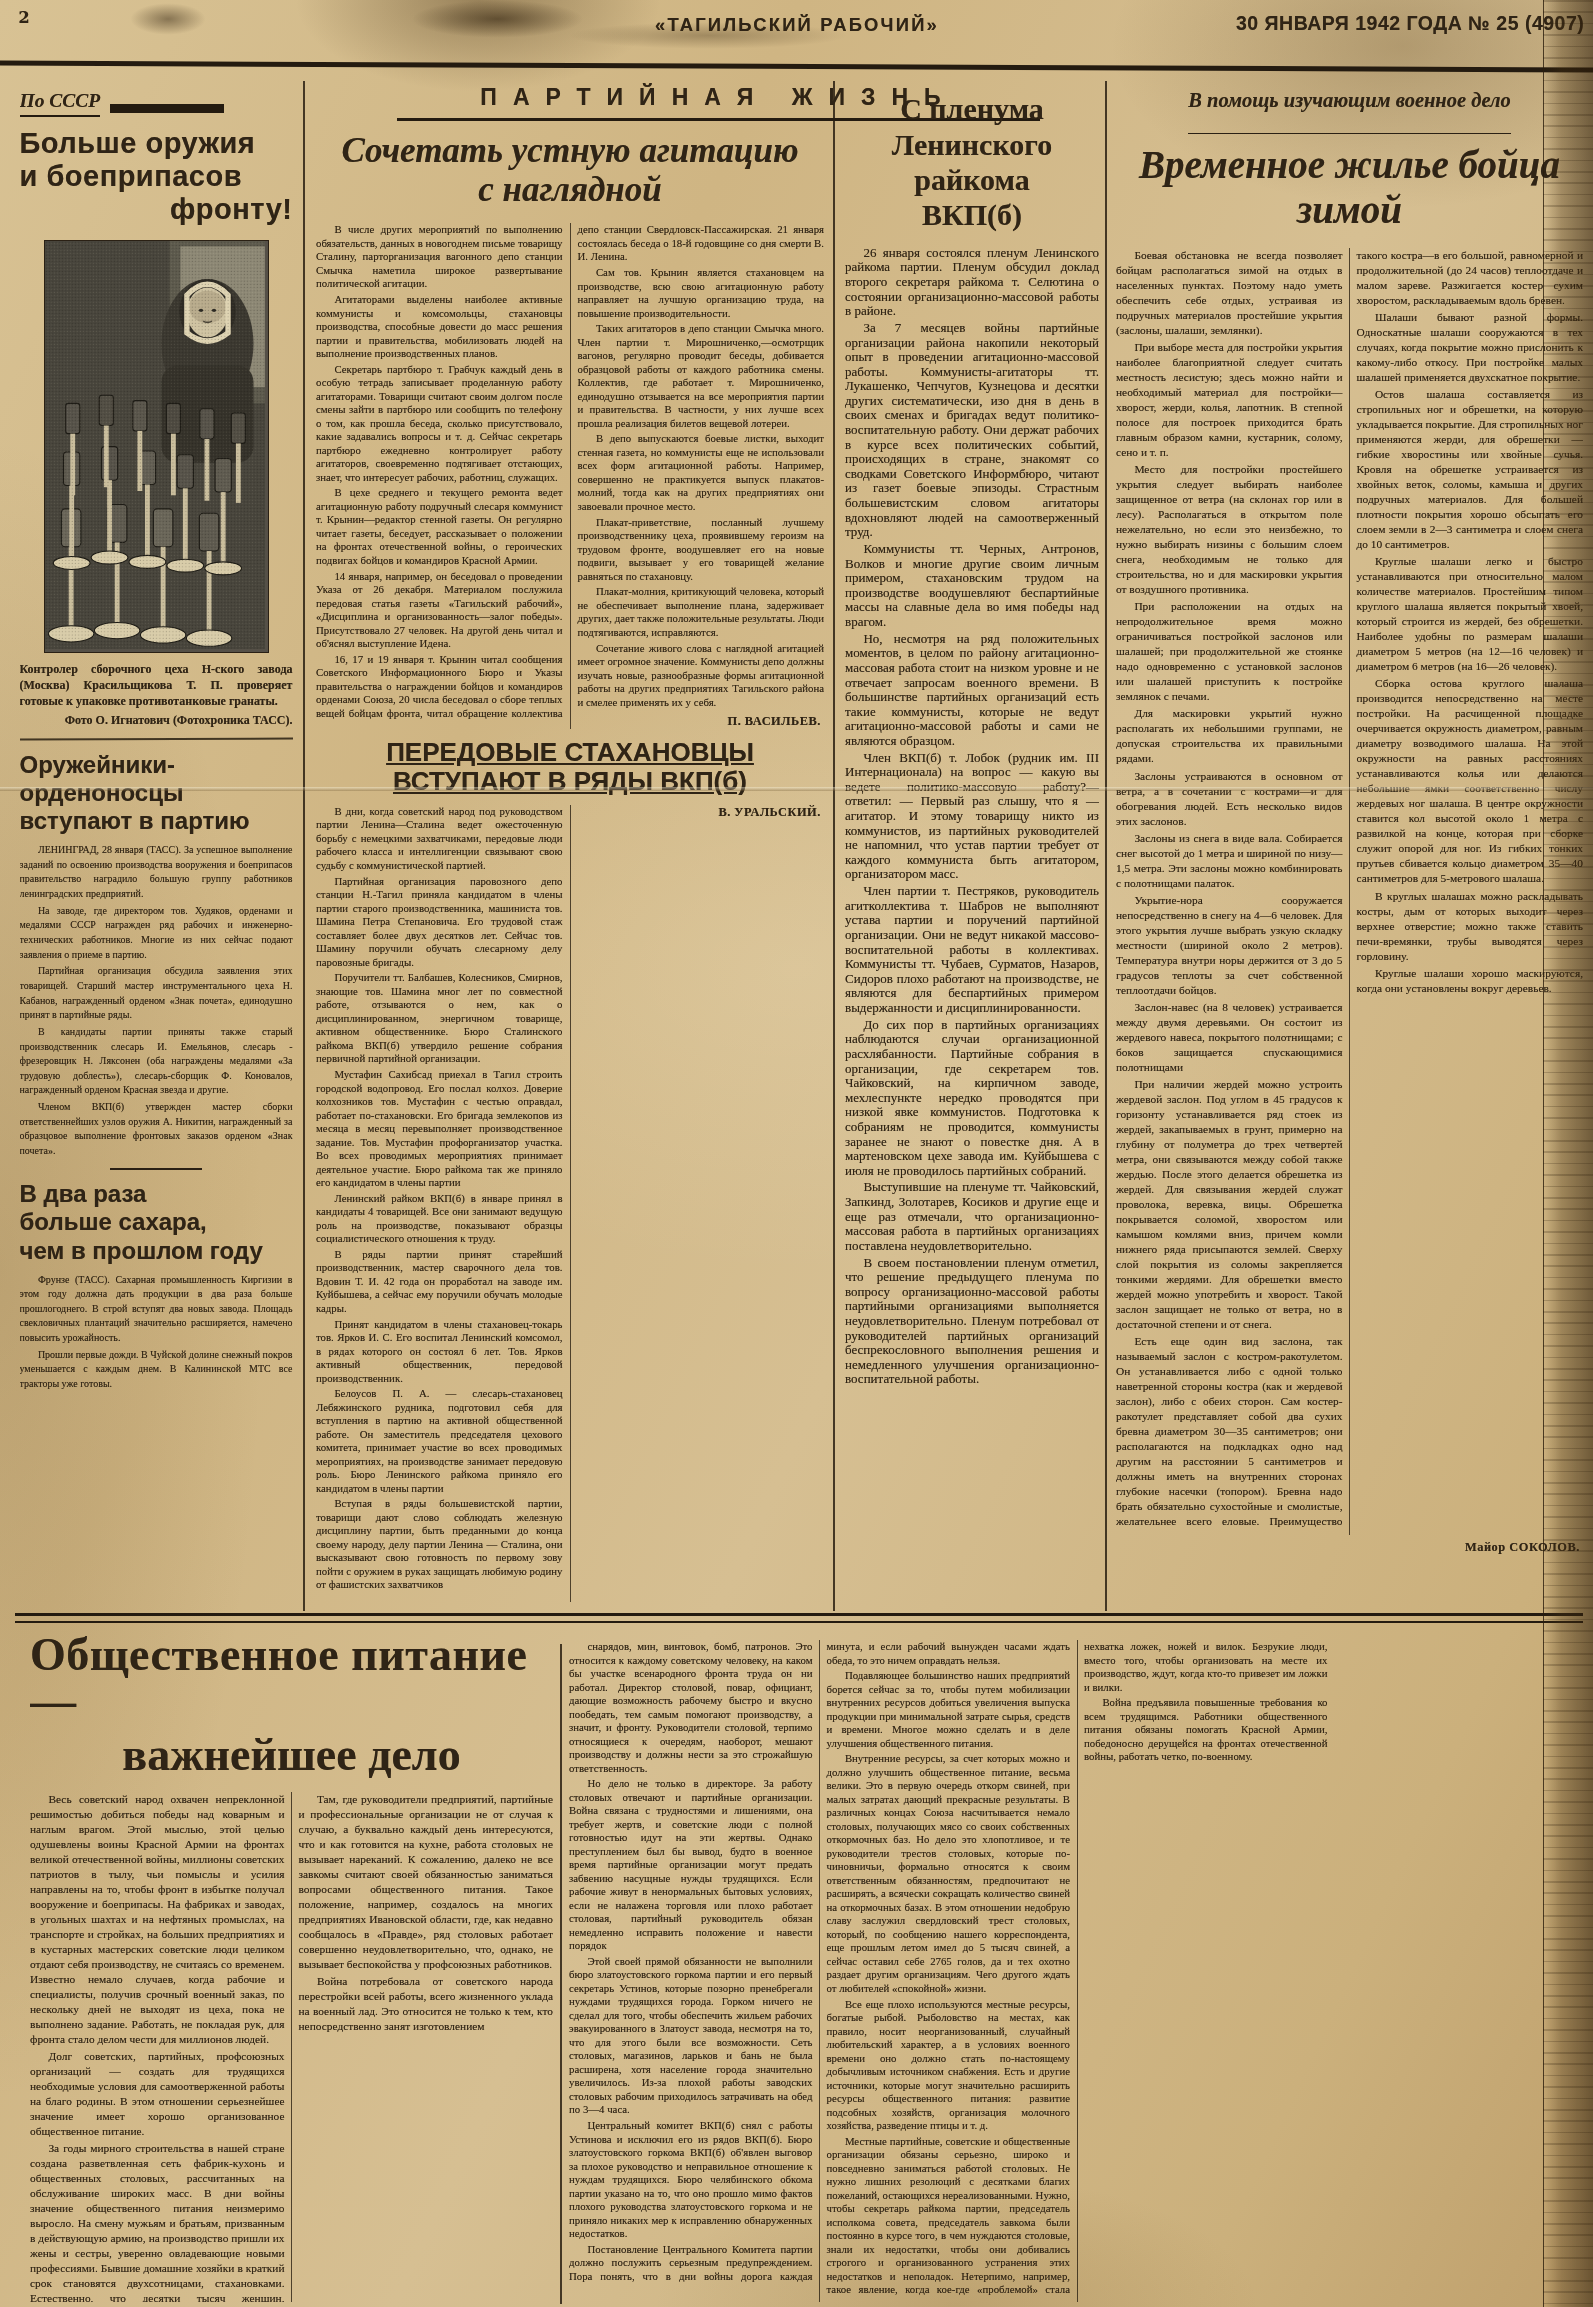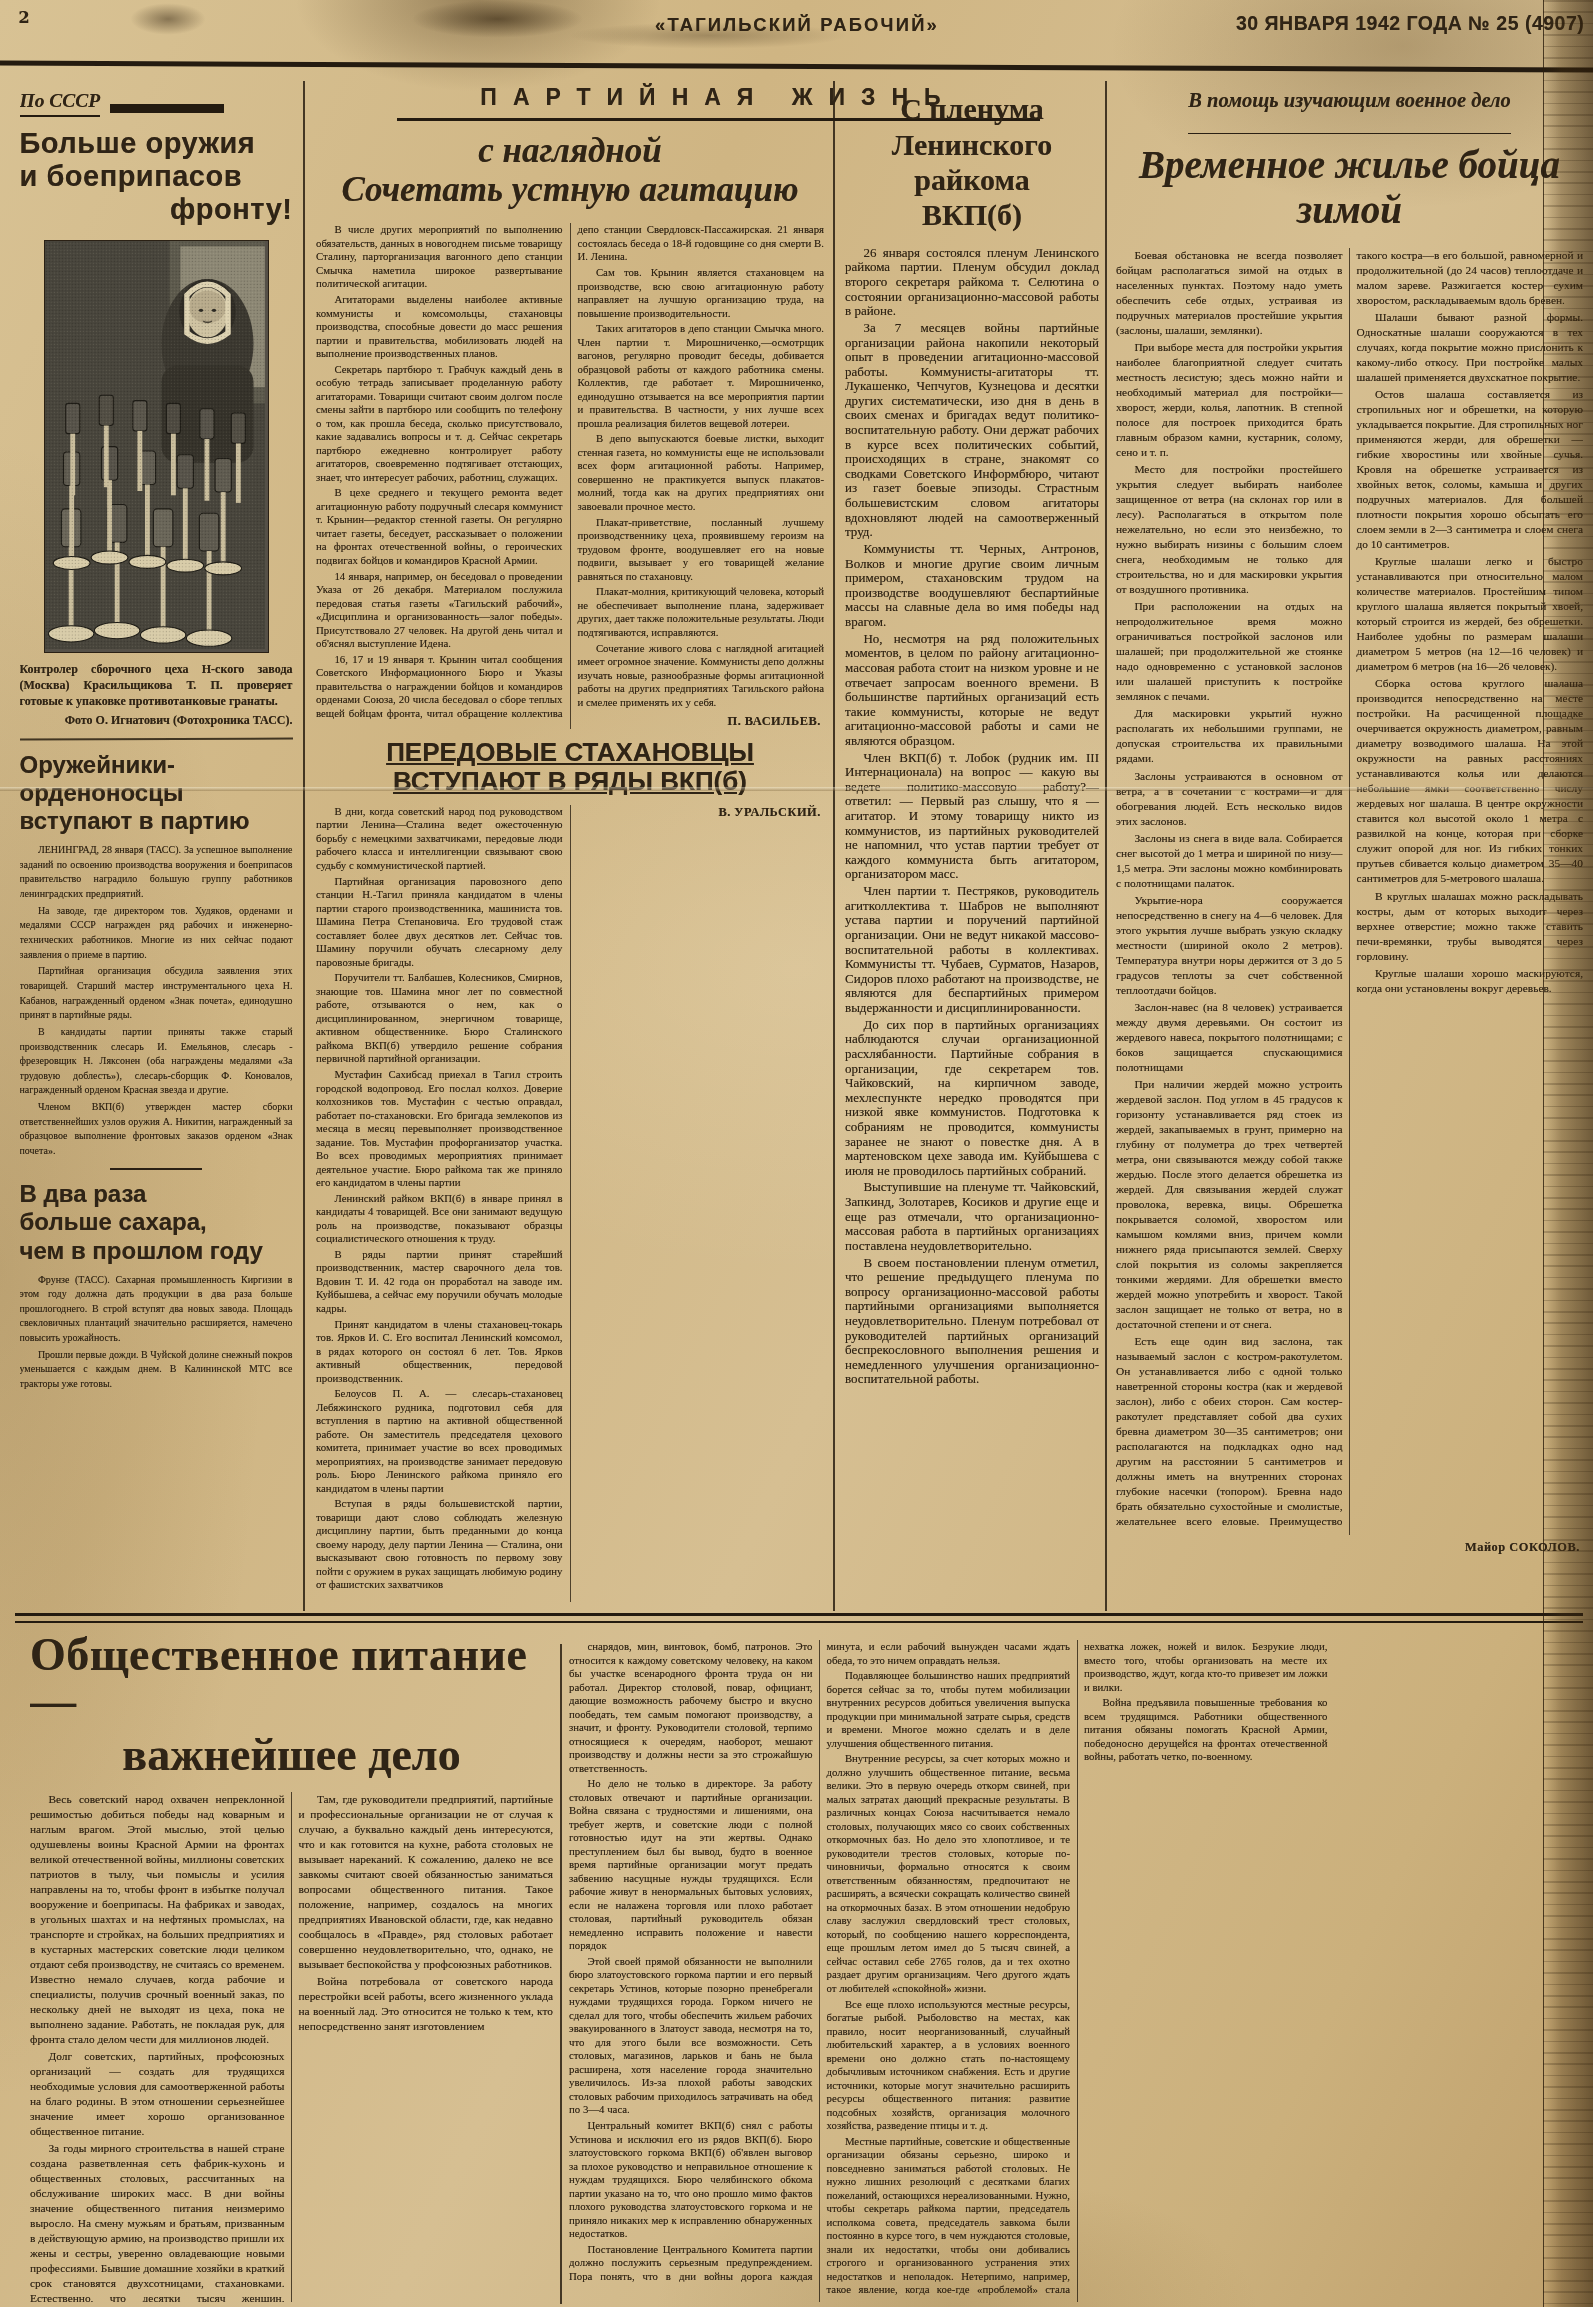--- a/index.html
+++ b/index.html
@@ -224,22 +224,22 @@
         <div class="h-sub-line">чем в прошлом году</div>
       </div>
     <div class="bodytext">
         <p class="para">Фрунзе (ТАСС). Сахарная промышленность Киргизии в этом году должна дать продукции в два раза больше прошлогоднего. В строй вступят два новых завода. Площадь свекловичных плантаций значительно расширяется, намечено повысить урожайность.</p>
         <p class="para">Прошли первые дожди. В Чуйской долине снежный покров уменьшается с каждым днем. В Калининской МТС все тракторы уже готовы.</p>
       </div>
   </section>
 
   <section class="colB bodytext">
     <div class="hB1">
+        <div class="hB1-line">Сочетать устную агитацию</div>
         <div class="hB1-line">с наглядной</div>
-        <div class="hB1-line">Сочетать устную агитацию</div>
       </div>
     <div>
         <p class="para">В числе других мероприятий по выполнению обязательств, данных в новогоднем письме товарищу Сталину, парторганизация вагонного депо станции Смычка наметила широкое развертывание политической агитации.</p>
         <p class="para">Агитаторами выделены наиболее активные коммунисты и комсомольцы, стахановцы производства, способные довести до масс решения партии и правительства, мобилизовать людей на выполнение производственных планов.</p>
         <p class="para">Секретарь партбюро т. Грабчук каждый день в особую тетрадь записывает проделанную работу агитаторами. Товарищи считают своим долгом после смены зайти в партбюро или сообщить по телефону о том, как прошла беседа, сколько присутствовало, какие задавались вопросы и т. д. Сейчас секретарь партбюро ежедневно контролирует работу агитаторов, своевременно подтягивает отстающих, знает, что интересует рабочих, работниц, служащих.</p>
         <p class="para">В цехе среднего и текущего ремонта ведет агитационную работу подручный слесаря коммунист т. Крынин—редактор стенной газеты. Он регулярно читает газеты, беседует, рассказывает о положении на фронтах отечественной войны, о героических подвигах бойцов и командиров Красной Армии.</p>
         <p class="para">14 января, например, он беседовал о проведении Указа от 26 декабря. Материалом послужила передовая статья газеты «Тагильский рабочий», «Дисциплина и организованность—залог победы». Присутствовало 27 человек. На другой день читал и об'яснял выступление Идена.</p>
         <p class="para">16, 17 и 19 января т. Крынин читал сообщения Советского Информационного Бюро и Указы правительства о награждении бойцов и командиров орденами Союза, 20 числа беседовал о сборе теплых вещей бойцам фронта, читал обращение коллектива депо станции Свердловск-Пассажирская. 21 января состоялась беседа о 18-й годовщине со дня смерти В. И. Ленина.</p>
         <p class="para">Сам тов. Крынин является стахановцем на производстве, всю свою агитационную работу направляет на лучшую организацию труда, на повышение производительности.</p>
         <p class="para">Таких агитаторов в депо станции Смычка много. Член партии т. Мирошниченко,—осмотрщик вагонов, регулярно проводит беседы, добивается образцовой работы от каждого работника смены. Коллектив, где работает т. Мирошниченко, единодушно отзывается на все мероприятия партии и правительства. В частности, у них лучше всех прошла реализация билетов вещевой лотереи.</p>

